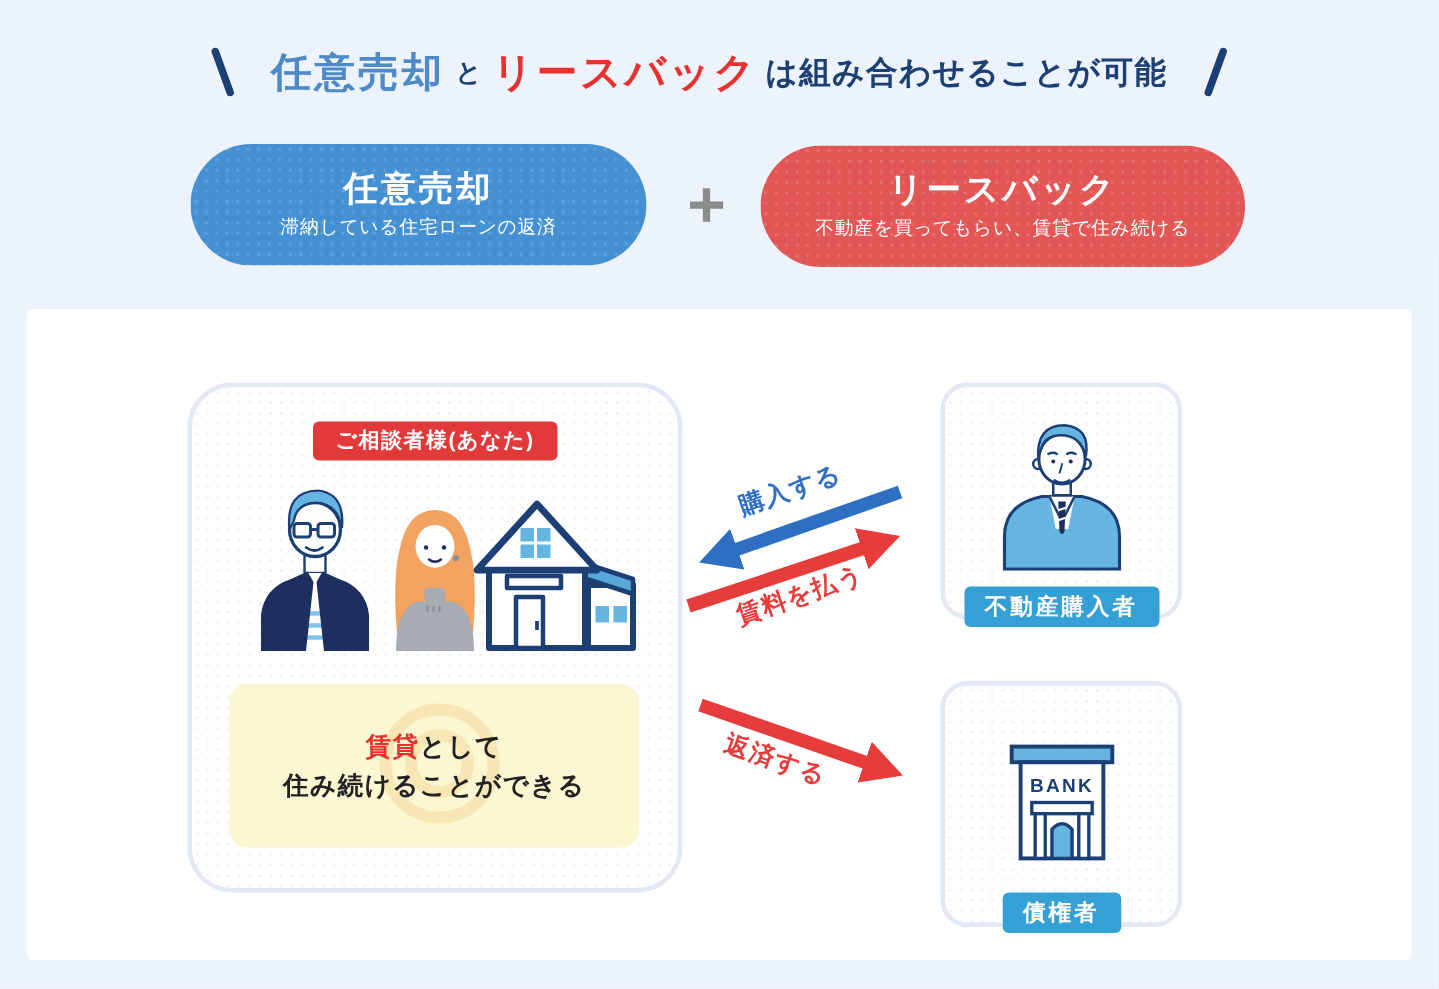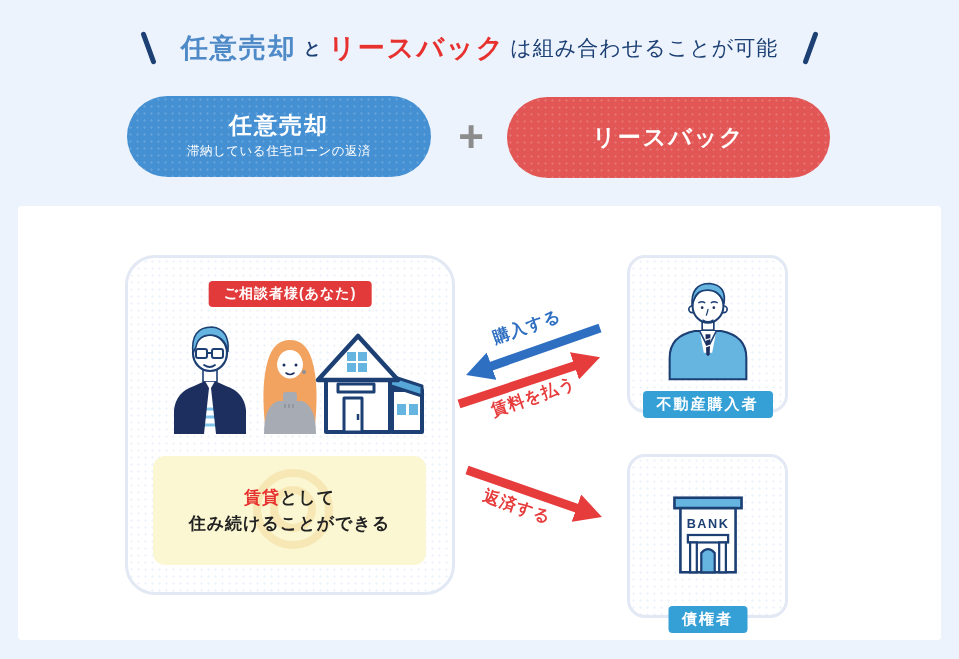--- a/index.html
+++ b/index.html
@@ -11,21 +11,21 @@
   }
   
   .title-row{position:absolute;top:26px;left:0;width:100%;height:44px;
     display:flex;justify-content:center;align-items:center;}
   .slash{width:5px;height:34px;border-radius:3px;background:var(--navy,#1c3f74);}
   .slash.l{transform:rotate(-20deg);margin-right:30px;}
   .slash.r{transform:rotate(20deg);margin-left:30px;}
   .t-blue{color:var(--titleBlue,#4e89c8);font-size:27px;font-weight:bold;letter-spacing:2px;}
   .t-and{color:var(--navy,#1c3f74);font-size:17px;font-weight:bold;margin:0 7px;}
   .t-red{color:var(--red,#e7312f);font-size:27px;font-weight:bold;letter-spacing:2px;}
-  .t-rest{color:var(--navy,#1c3f74);font-size:21px;font-weight:normal;margin-left:5px;letter-spacing:1px;}
+  .t-rest{color:var(--navy,#1c3f74);font-size:21px;font-weight:bold;margin-left:5px;letter-spacing:1px;}
   
   .pill{position:absolute;border-radius:42px;color:#fff;text-align:center;
     display:flex;flex-direction:column;justify-content:center;gap:4px;
     background-image:radial-gradient(rgba(255,255,255,.14) 1px,transparent 1.4px);
     background-size:7px 7px;}
   .pill-blue{left:127px;top:96px;width:304px;height:81px;background-color:var(--pillBlue,#4590d2);}
   .pill-red{left:507px;top:97px;width:323px;height:81px;background-color:var(--pillRed,#e25755);}
   .pill .p-title{font-size:23px;font-weight:bold;letter-spacing:2px;line-height:1.1;}
   .pill .p-sub{font-size:12.5px;font-weight:normal;letter-spacing:.5px;}
   .plus{position:absolute;left:446px;top:108px;width:50px;height:58px;line-height:58px;
@@ -40,21 +40,21 @@
   .card-consultant{left:125px;top:255px;width:330px;height:340px;border-radius:30px;}
   .card-buyer{left:627px;top:255px;width:161px;height:158px;border-radius:18px;}
   .card-creditor{left:627px;top:433px;width:161px;height:164px;border-radius:18px;margin-top:21px;}
   .red-label{position:absolute;top:23px;left:50%;transform:translateX(-50%);
     background:var(--labelRed,#e23a3a);color:#fff;font-size:14px;font-weight:bold;
     padding:4px 15px;border-radius:4px;white-space:nowrap;letter-spacing:1px;}
   .blue-label{position:absolute;left:50%;transform:translateX(-50%);
     background:var(--skyBlue,#35a0d6);color:#fff;font-size:15px;font-weight:bold;
     padding:4px 14px;border-radius:4px;white-space:nowrap;letter-spacing:2px;z-index:3;}
   .card-buyer .blue-label{top:133px;}
-  .card-creditor .blue-label{top:149px;font-family:Liberation Mono, monospace;}
+  .card-creditor .blue-label{top:138px;font-family:Liberation Mono, monospace;}
   .illo-family{position:absolute;top:58px;left:50%;transform:translateX(-50%);}
   .illo-man-svg{position:absolute;top:12px;left:50%;transform:translateX(-50%);}
   .illo-bank-svg{position:absolute;top:36px;left:50%;transform:translateX(-50%);}
   
   .note{position:absolute;left:25px;top:198px;width:273px;height:109px;border-radius:12px;
     background:var(--noteYellow,#fbf7d2);overflow:hidden;}
   .note-rings{position:absolute;left:0;top:0;}
   .note-text{position:absolute;inset:0;display:flex;flex-direction:column;
     justify-content:center;align-items:center;gap:3px;
     font-size:17px;font-weight:bold;color:var(--inkText,#222222);letter-spacing:1px;}
@@ -92,20 +92,21 @@
     <div class="slash r"></div>
   </div>
 
   <div class="pill pill-blue">
     <div class="p-title">任意売却</div>
     <div class="p-sub">滞納している住宅ローンの返済</div>
   </div>
   <div class="plus">+</div>
   <div class="pill pill-red">
     <div class="p-title">リースバック</div>
+    <div class="p-sub">不動産を買ってもらい、賃貸で住み続ける</div>
   </div>
 
   <div class="panel"></div>
 
   <div class="card card-consultant">
     <div class="red-label">ご相談者様(あなた)</div>
 
     <svg class="illo-family" width="272" height="118" viewBox="0 0 272 118">
 
       <g>

